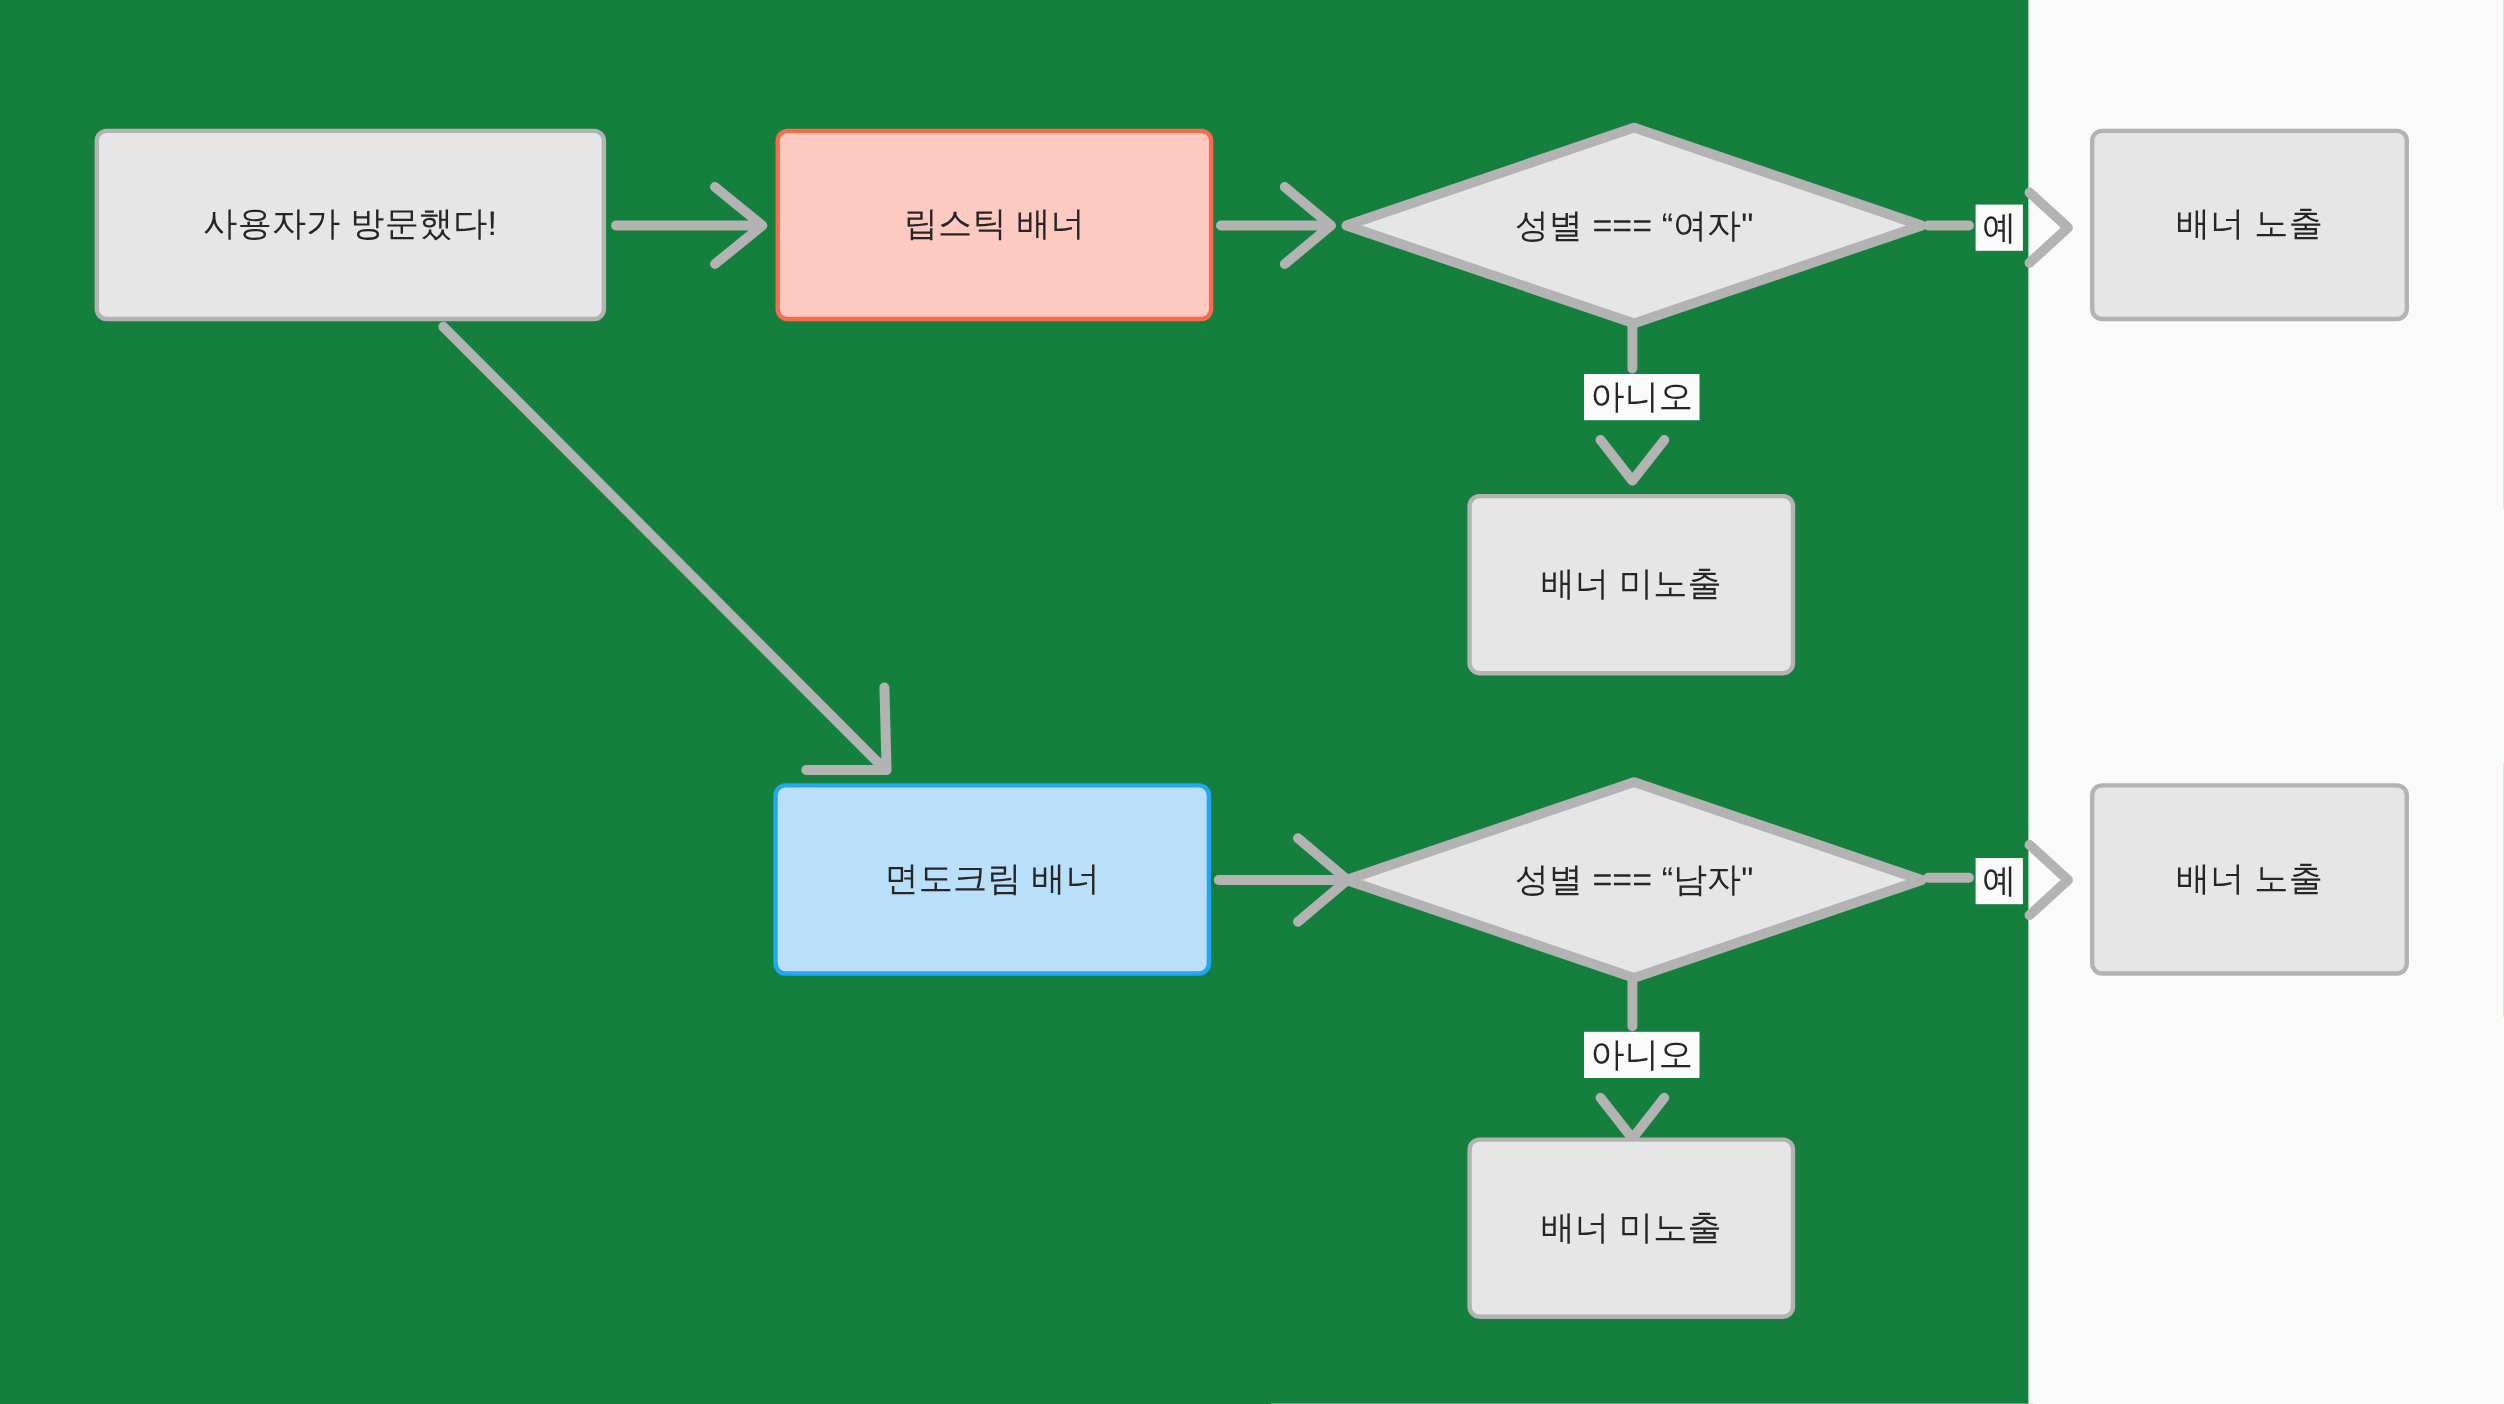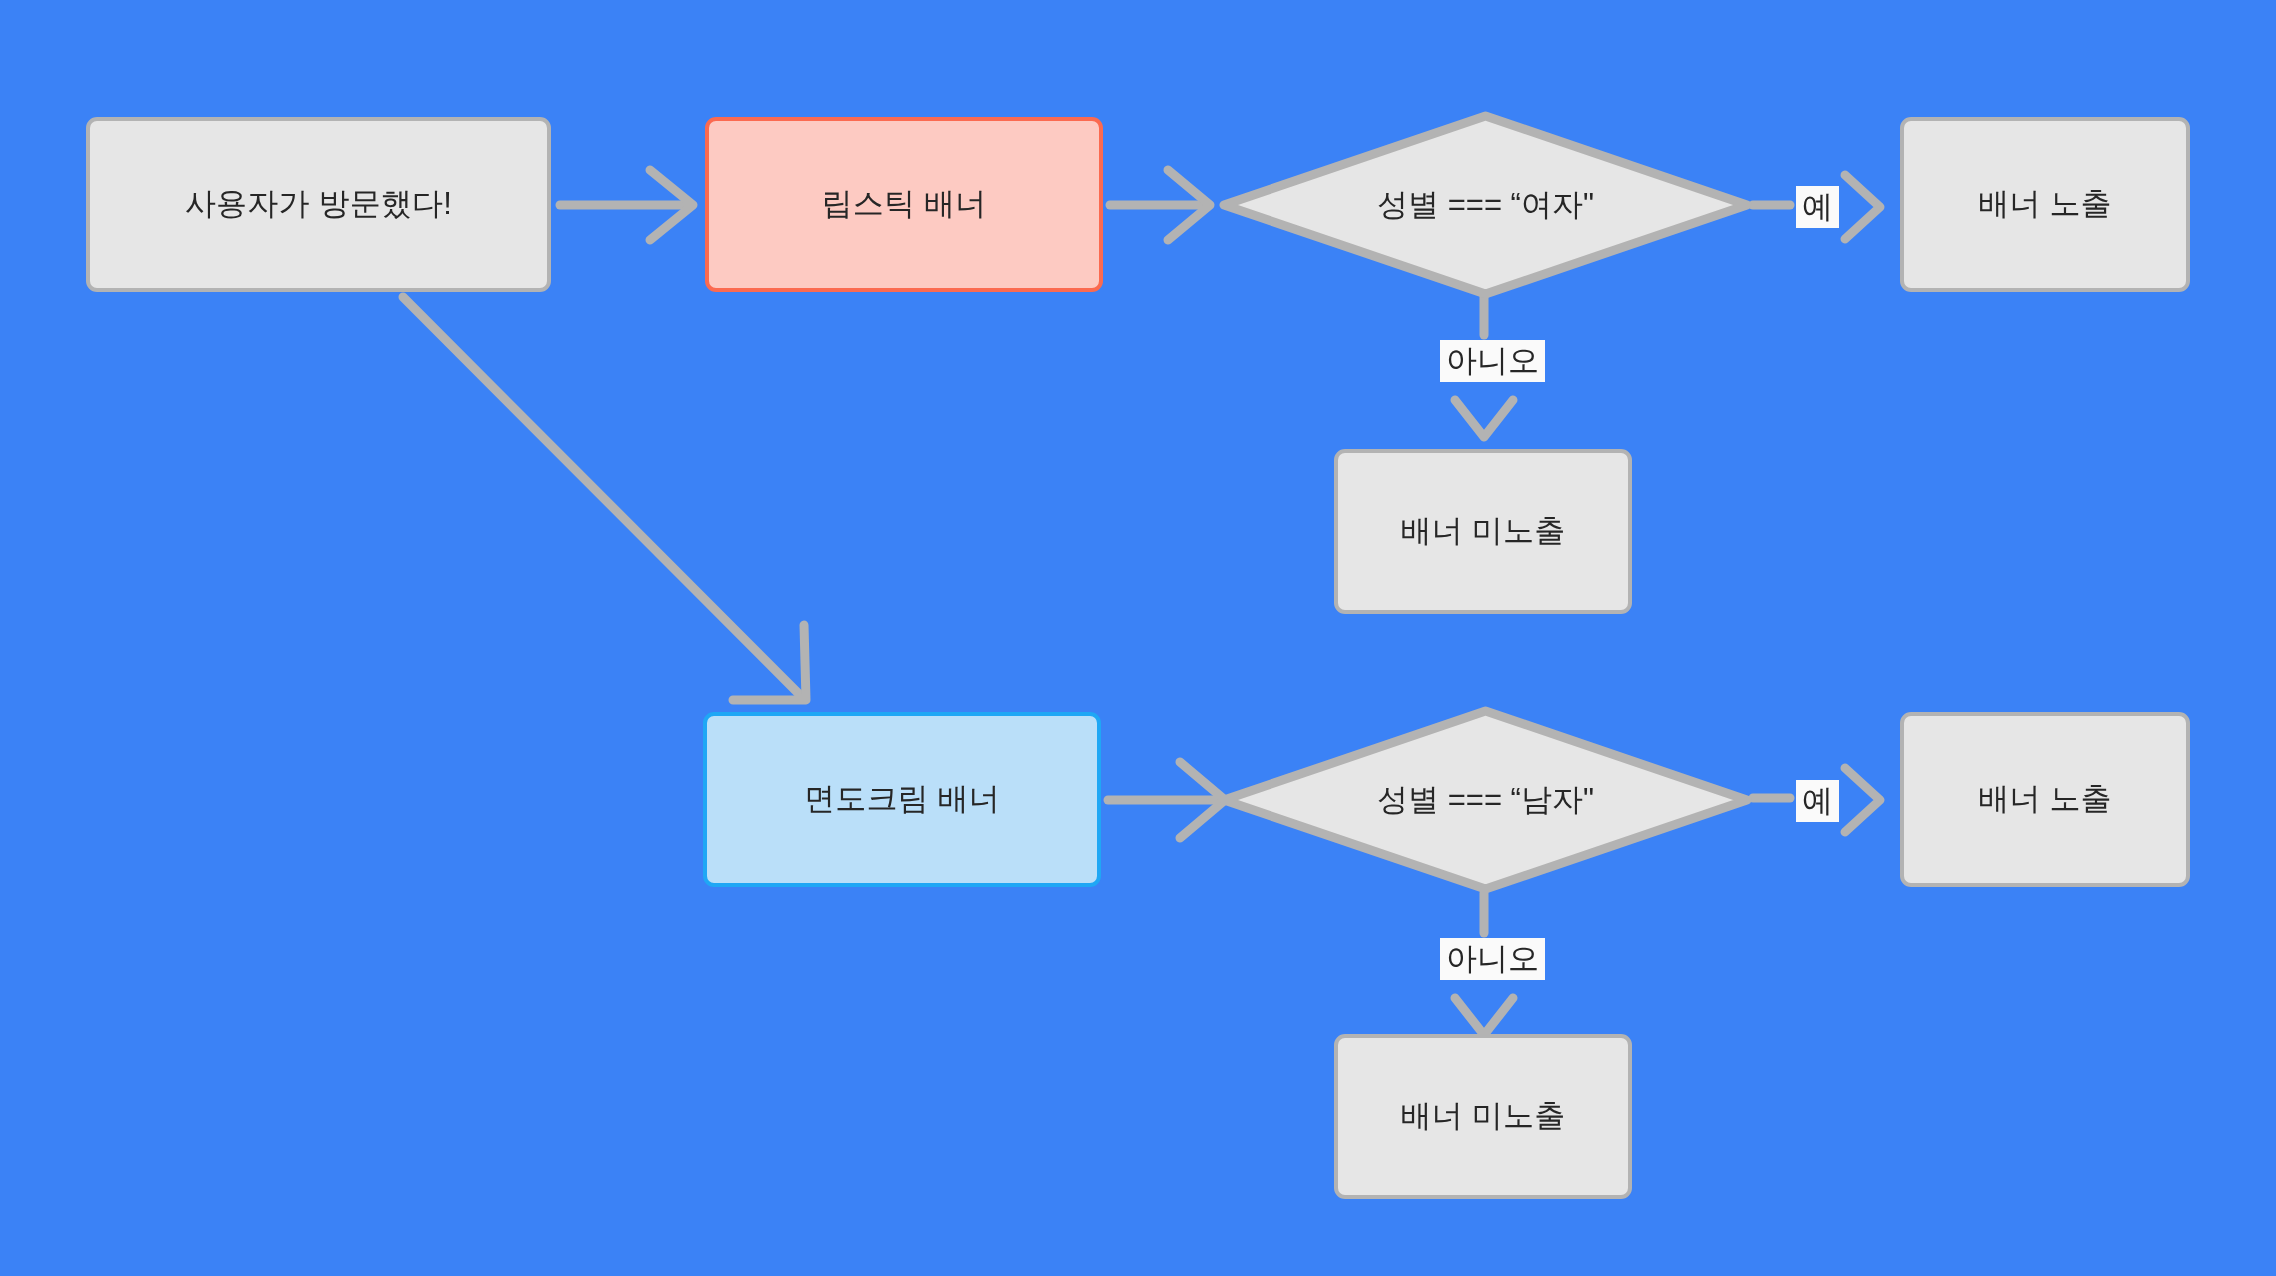--- a/index.html
+++ b/index.html
@@ -8,23 +8,23 @@
     background: #fafafa;
   }
   body {
     width: 2276px;
     height: 1276px;
     font-family: "Liberation Sans", "DejaVu Sans", sans-serif;
     overflow: hidden;
   }
   #canvas {
     position: relative;
-    width: 2276px;
+    width: 1844px;
     height: 1276px;
-    background: #3b82f6;
+    background: #15803d;
   }
   #edges {
     position: absolute;
     left: 0;
     top: 0;
     width: 2276px;
     height: 1276px;
     pointer-events: none;
   }
   .node {

